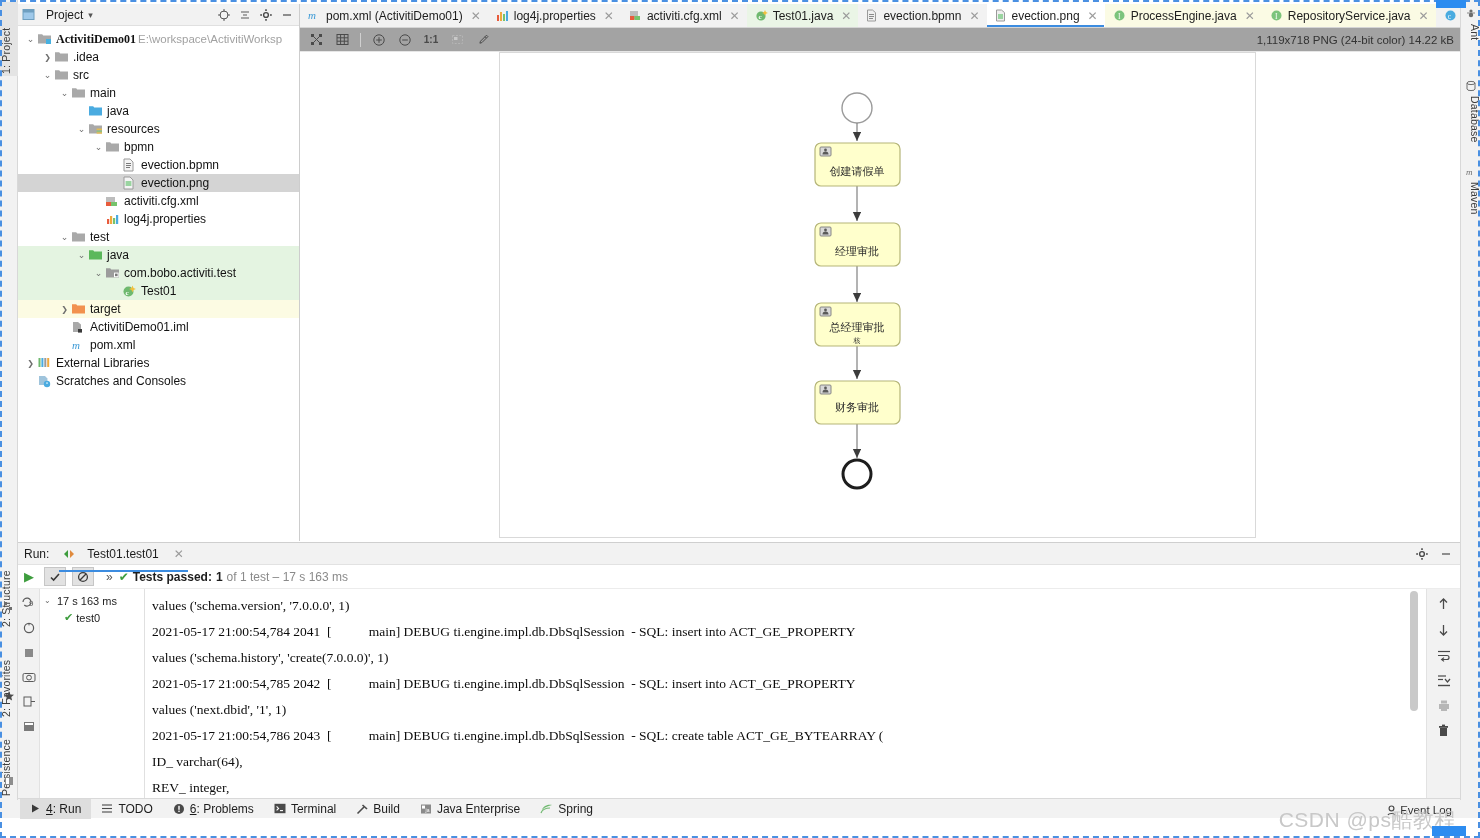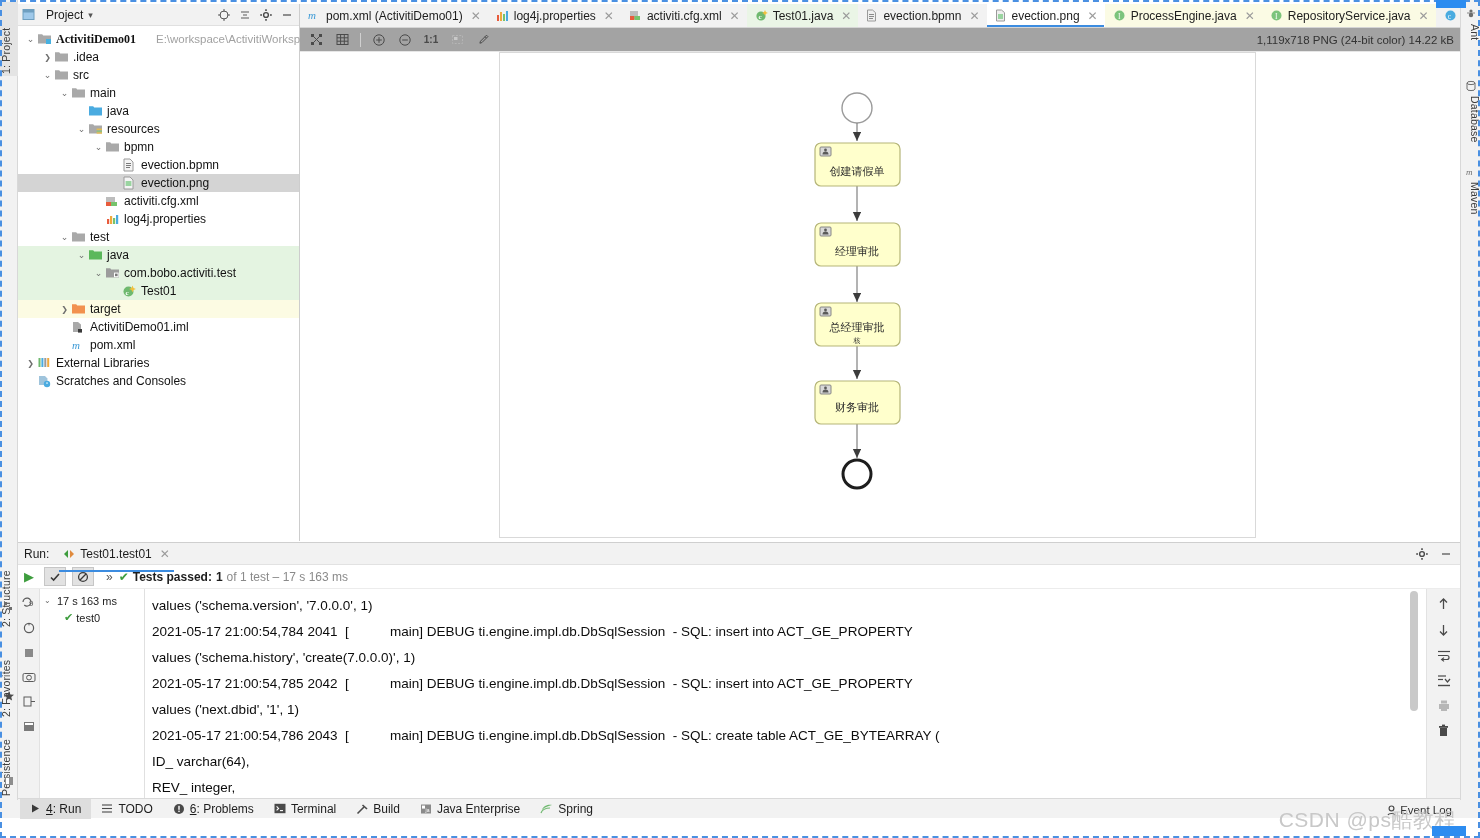--- a/index.html
+++ b/index.html
@@ -77,21 +77,21 @@
   .tree-row.sel { background: #d4d4d4; }
   .tree-row.ctx-green { background: #e4f4e1; }
   .tree-row.ctx-yellow { background: #fcfbe3; }
   .arrow {
     width: 13px; display: inline-block; text-align: center;
     color: #6e6e6e; font-size: 9px; flex: none;
   }
   .ic { width: 15px; height: 14px; margin-right: 4px; flex: none; position: relative; }
   .lbl { color: #121212; }
   .lbl.b { font-weight: bold; font-family: Liberation Serif, serif; }
-  .path-dim { color: #a1a1a1; margin-left: 20px; font-size: 11.5px; }
+  .path-dim { color: #a1a1a1; margin-left: 2px; font-size: 11.5px; }
 
   
   .tabbar {
     position: absolute; left: 300px; top: 4px; right: 20px; height: 24px;
     background: #f2f2f2; display: flex; align-items: stretch;
     border-bottom: 1px solid #d5d5d5; overflow: hidden;
   }
   .tab {
     display: flex; align-items: center; gap: 5px; padding: 0 6px 0 8px;
     font-size: 12px; white-space: nowrap; cursor: pointer;
@@ -132,21 +132,21 @@
   .run-panel {
     position: absolute; left: 18px; top: 542px; right: 20px; height: 256px;
     background: #ffffff; border-top: 1px solid #cfcfcf;
   }
   .run-head {
     height: 22px; background: #f2f2f2; display: flex; align-items: center;
     padding: 0 6px; gap: 8px; border-bottom: 1px solid #e2e2e2;
   }
   .run-label { font-size: 12px; color: #1d1d1d; }
   .run-tab {
-    display:flex; align-items:center; gap:5px; height: 36px; padding: 0 6px;
+    display:flex; align-items:center; gap:12px; height: 36px; padding: 0 6px;
     font-size: 12px; position: relative; cursor: pointer;
   }
   .run-tab:after { content:""; position:absolute; left:2px; right:2px; bottom:0; height:2px; background:#3c8ce0;}
   .run-toolbar2 {
     height: 24px; display: flex; align-items: center; gap: 6px;
     padding-left: 26px; border-bottom: 1px solid #ececec; background:#fff;
   }
   .tgl {
     width: 22px; height: 19px; border: 1px solid #c6c6c6; background: #e2e2e2;
     display:flex; align-items:center; justify-content:center; cursor: pointer;
@@ -159,21 +159,21 @@
     display: flex; flex-direction: column; align-items: center; gap: 12px; padding-top: 6px;
   }
   .tests-tree {
     position: absolute; left: 22px; top: 46px; width: 105px; bottom: 0;
     background: #ffffff; border-right: 1px solid #e0e0e0; font-size: 11px; padding-top: 3px;
   }
   .tt-row { height: 17px; display:flex; align-items:center; gap:3px; white-space: nowrap; padding-left: 2px;}
   .console {
     position: absolute; left: 128px; top: 46px; right: 50px; bottom: 0;
     background: #ffffff; overflow: hidden;
-    font-family: Liberation Sans, sans-serif; font-size: 13.5px; line-height: 26px;
+    font-family: Liberation Serif, serif; font-size: 13.5px; line-height: 26px;
     padding: 4px 0 0 6px; color: #0c0c0c; white-space: pre;
   }
   .console-scroll {
     position: absolute; right: 42px; top: 48px; width: 8px; height: 120px;
     background: #c9c9c9; border-radius: 4px;
   }
   .run-right {
     position: absolute; right: 0; top: 46px; width: 34px; bottom: 0;
     background: #f2f2f2; border-left: 1px solid #e2e2e2;
     display: flex; flex-direction: column; align-items: center; gap: 12px; padding-top: 8px;

